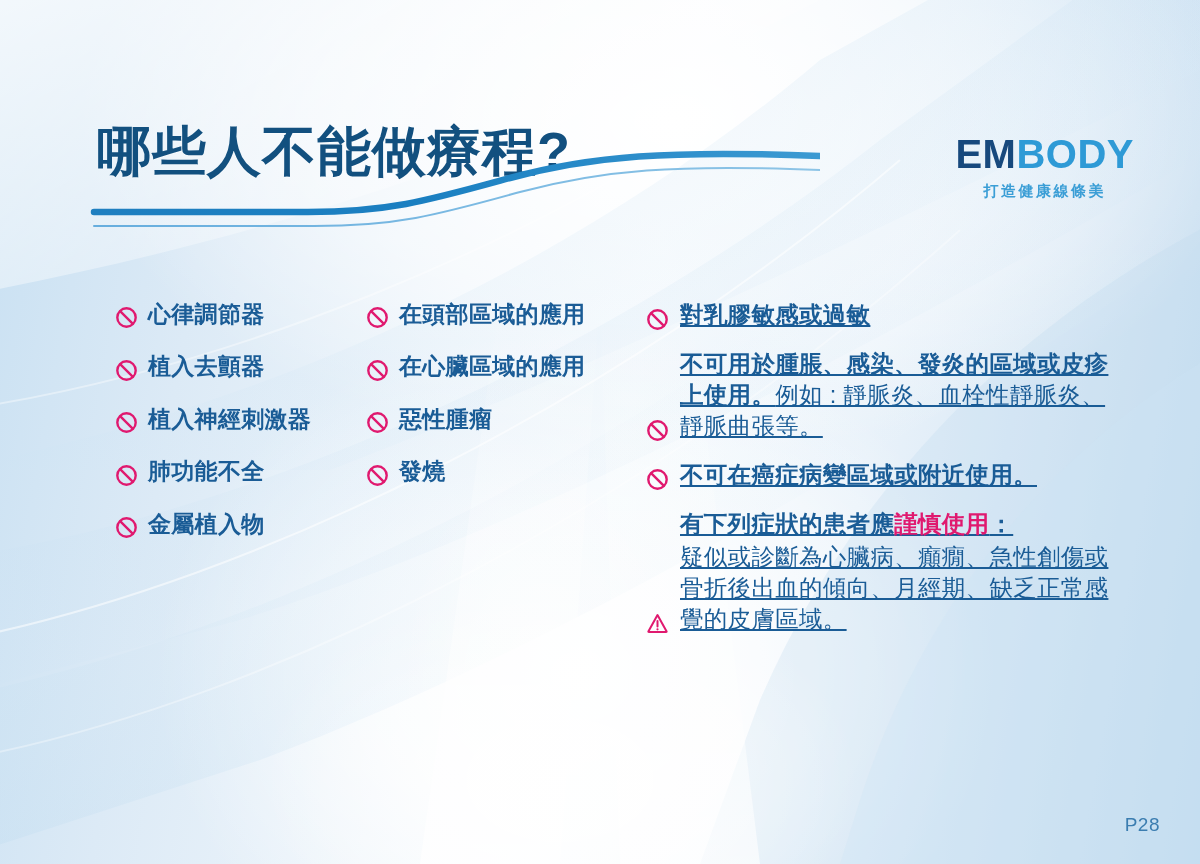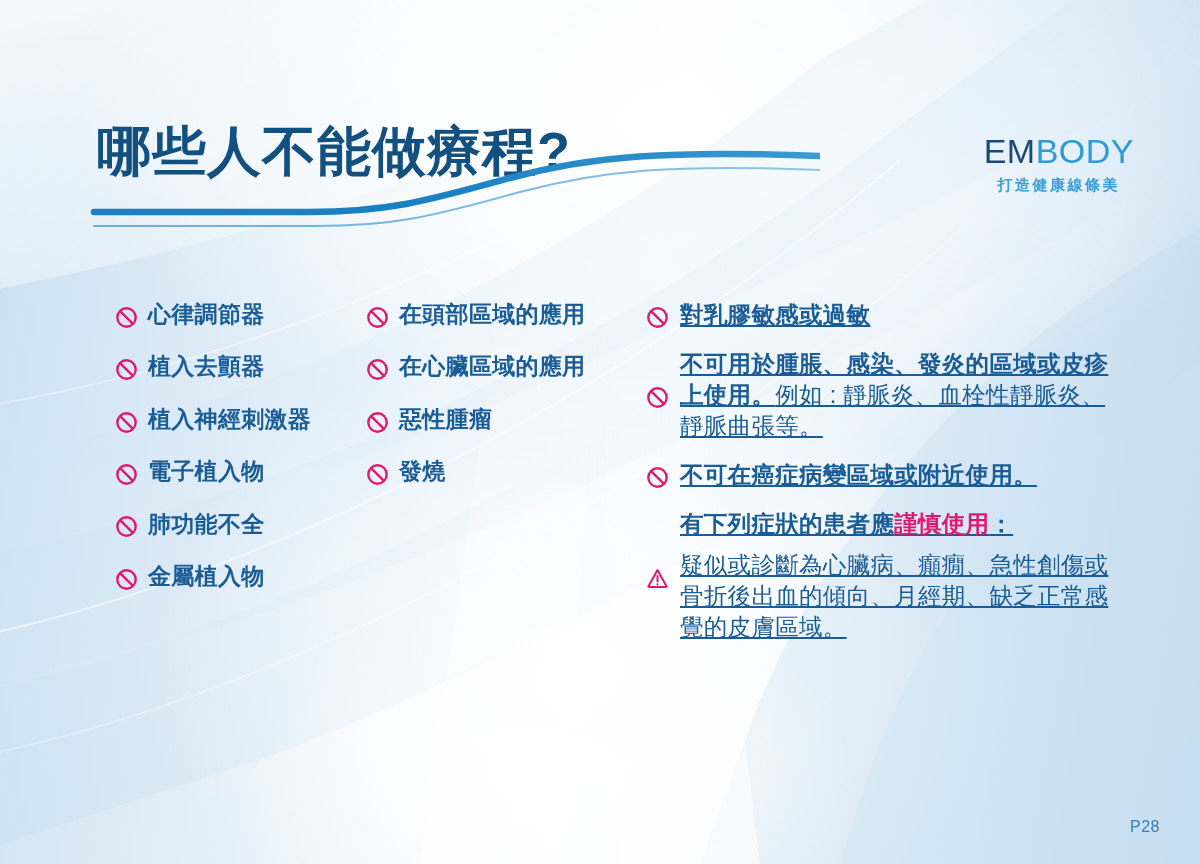--- a/index.html
+++ b/index.html
@@ -56,22 +56,22 @@
 
   
   .logo {
     position: absolute;
     right: 66px;
     top: 134px;
     text-align: center;
     line-height: 1;
   }
   .logo-word {
-    font-size: 34px;
-    font-weight: 400;
+    font-size: 40px;
+    font-weight: 700;
     letter-spacing: 0.5px;
     white-space: nowrap;
   }
   .logo-em   { color: #17497d; }
   .logo-body { color: #2e9ad6; }
   .logo-tag {
     margin-top: 9px;
     font-size: 15px;
     font-weight: 700;
     letter-spacing: 2.5px;
@@ -88,21 +88,21 @@
   .col {
     position: absolute;
     top: 0;
   }
   .col-1 { left: 115px; width: 250px; }
   .col-2 { left: 366px; width: 260px; }
   .col-3 { left: 646px; width: 470px; }
 
   .item {
     display: flex;
-    align-items: center;
+    align-items: flex-end;
     margin-bottom: 24px;
   }
   .col-1 .item, .col-2 .item { margin-bottom: 23px; }
   .col-3 .item { margin-bottom: 18px; }
 
   .bullet-icon {
     flex: 0 0 auto;
     width: 23px;
     height: 23px;
     margin-top: 5px;
@@ -125,29 +125,29 @@
   .item-text .reg {
     font-weight: 400;
   }
   .item-text .pink {
     color: #e0196f;
     font-weight: 700;
   }
   .item-text .sub {
     display: block;
     font-weight: 400;
-    margin-top: 10px;
+    margin-top: 2px;
   }
 
   
   .page-num {
     position: absolute;
     right: 40px;
     bottom: 28px;
-    font-size: 16px;
+    font-size: 19px;
     color: #3b7db0;
     letter-spacing: 0.5px;
   }
 </style>
 </head>
 <body>
 
 <div id="slide">
 
   <div class="bg-layer">
@@ -258,29 +258,20 @@
       <div class="item">
         <span class="bullet-icon">
           <svg viewBox="0 0 24 24" xmlns="http://www.w3.org/2000/svg" aria-hidden="true">
             <circle cx="12" cy="12" r="9.6" fill="none" stroke="#e0196f" stroke-width="2.5"></circle>
             <line x1="5.6" y1="5.6" x2="18.4" y2="18.4" stroke="#e0196f" stroke-width="2.5" stroke-linecap="round"></line>
           </svg>
         </span>
         <span class="item-text">植入神經刺激器</span>
       </div>
 
-      <div class="item">
-        <span class="bullet-icon">
-          <svg viewBox="0 0 24 24" xmlns="http://www.w3.org/2000/svg" aria-hidden="true">
-            <circle cx="12" cy="12" r="9.6" fill="none" stroke="#e0196f" stroke-width="2.5"></circle>
-            <line x1="5.6" y1="5.6" x2="18.4" y2="18.4" stroke="#e0196f" stroke-width="2.5" stroke-linecap="round"></line>
-          </svg>
-        </span>
-        <span class="item-text">電子植入物</span>
-      </div>
 
       <div class="item">
         <span class="bullet-icon">
           <svg viewBox="0 0 24 24" xmlns="http://www.w3.org/2000/svg" aria-hidden="true">
             <circle cx="12" cy="12" r="9.6" fill="none" stroke="#e0196f" stroke-width="2.5"></circle>
             <line x1="5.6" y1="5.6" x2="18.4" y2="18.4" stroke="#e0196f" stroke-width="2.5" stroke-linecap="round"></line>
           </svg>
         </span>
         <span class="item-text">肺功能不全</span>
       </div>

